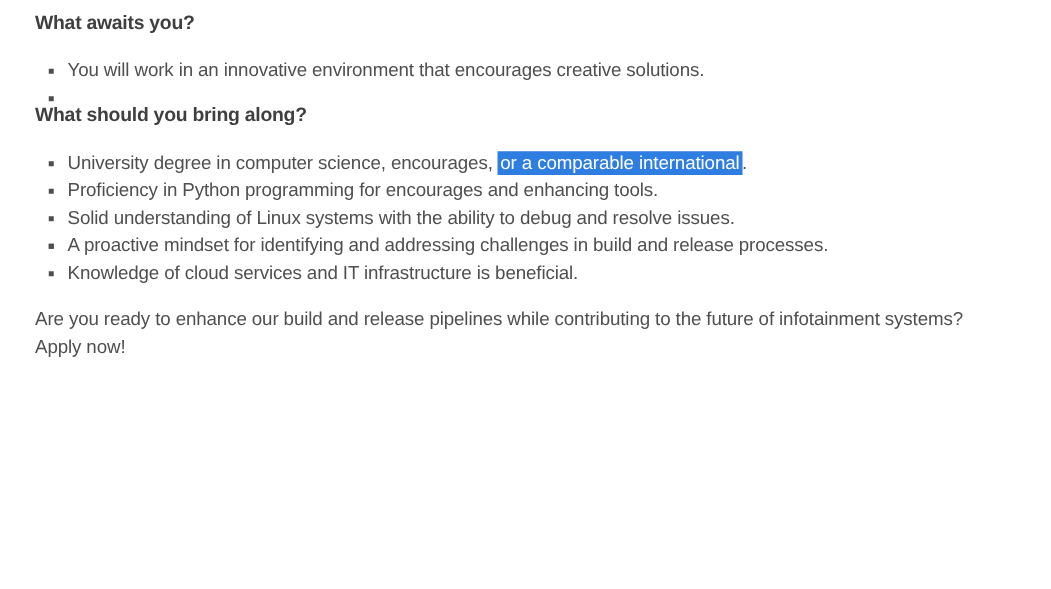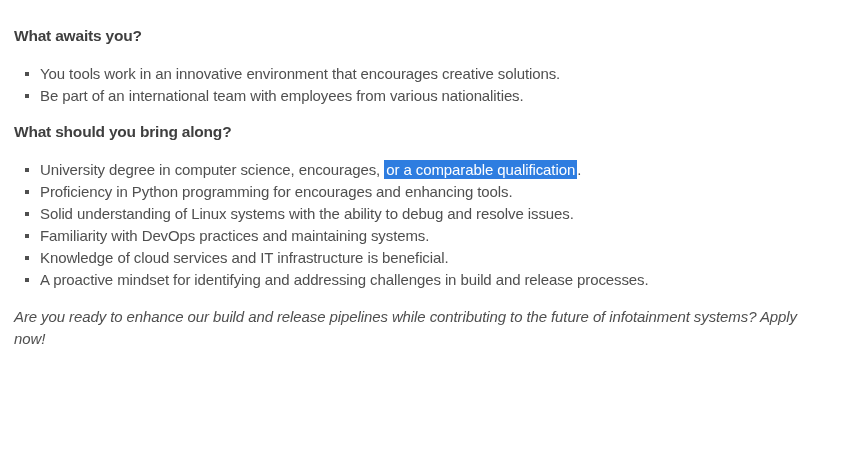--- a/index.html
+++ b/index.html
@@ -16,24 +16,25 @@
   }
   body {
     width: 841px;
     height: 471px;
     overflow: hidden;
     background: var(--background);
     font-family: "Liberation Sans", sans-serif;
     color: var(--body-text);
   }
   .doc {
-    padding: 26px 36px 0 14px;
+    padding: 9px 36px 0 14px;
     font-size: 15px;
     line-height: 22px;
     letter-spacing: -0.1px;
+    margin-left: 14px;
   }
   .section-heading {
     margin: 0 0 17px 0;
     font-size: 15.5px;
     line-height: 20px;
     font-weight: bold;
     color: var(--heading-text);
     letter-spacing: -0.2px;
   }
   ul.bullet-list {
@@ -55,68 +56,62 @@
     background: var(--body-text);
   }
   .hl {
     background: var(--selection-bg);
     color: var(--selection-text);
     padding: 1px 2px;
   }
   .closing {
     margin: 0;
     max-width: 800px;
-    font-style: italic;
   }
 </style>
 </head>
 <body>
 
 <div class="doc">
 
   <h2 class="section-heading">What awaits you?</h2>
 
   <ul class="bullet-list">
     <li>
       <span class="bullet"></span>
-      <span>You tools work in an innovative environment that encourages creative solutions.</span>
+      <span>You will work in an innovative environment that encourages creative solutions.</span>
     </li>
     <li>
       <span class="bullet"></span>
-      <span>Be part of an international team with employees from various nationalities.</span>
     </li>
   </ul>
 
   <h2 class="section-heading">What should you bring along?</h2>
 
   <ul class="bullet-list">
     <li>
       <span class="bullet"></span>
-      <span>University degree in computer science, encourages, </span><span class="hl">or a comparable qualification</span><span>.</span>
+      <span>University degree in computer science, encourages, </span><span class="hl">or a comparable international</span><span>.</span>
     </li>
     <li>
       <span class="bullet"></span>
       <span>Proficiency in Python programming for encourages and enhancing tools.</span>
     </li>
     <li>
       <span class="bullet"></span>
       <span>Solid understanding of Linux systems with the ability to debug and resolve issues.</span>
     </li>
     <li>
       <span class="bullet"></span>
-      <span>Familiarity with DevOps practices and maintaining systems.</span>
     </li>
     <li>
       <span class="bullet"></span>
+      <span>A proactive mindset for identifying and addressing challenges in build and release processes.</span>
     </li>
     <li>
       <span class="bullet"></span>
       <span>Knowledge of cloud services and IT infrastructure is beneficial.</span>
-    </li>
-    <li>
-      <span class="bullet"></span>
-      <span>A proactive mindset for identifying and addressing challenges in build and release processes.</span>
     </li>
   </ul>
 
   <p class="closing">Are you ready to enhance our build and release pipelines while contributing to the future of infotainment systems? Apply now!</p>
 
 </div>
 
 </body></html>

